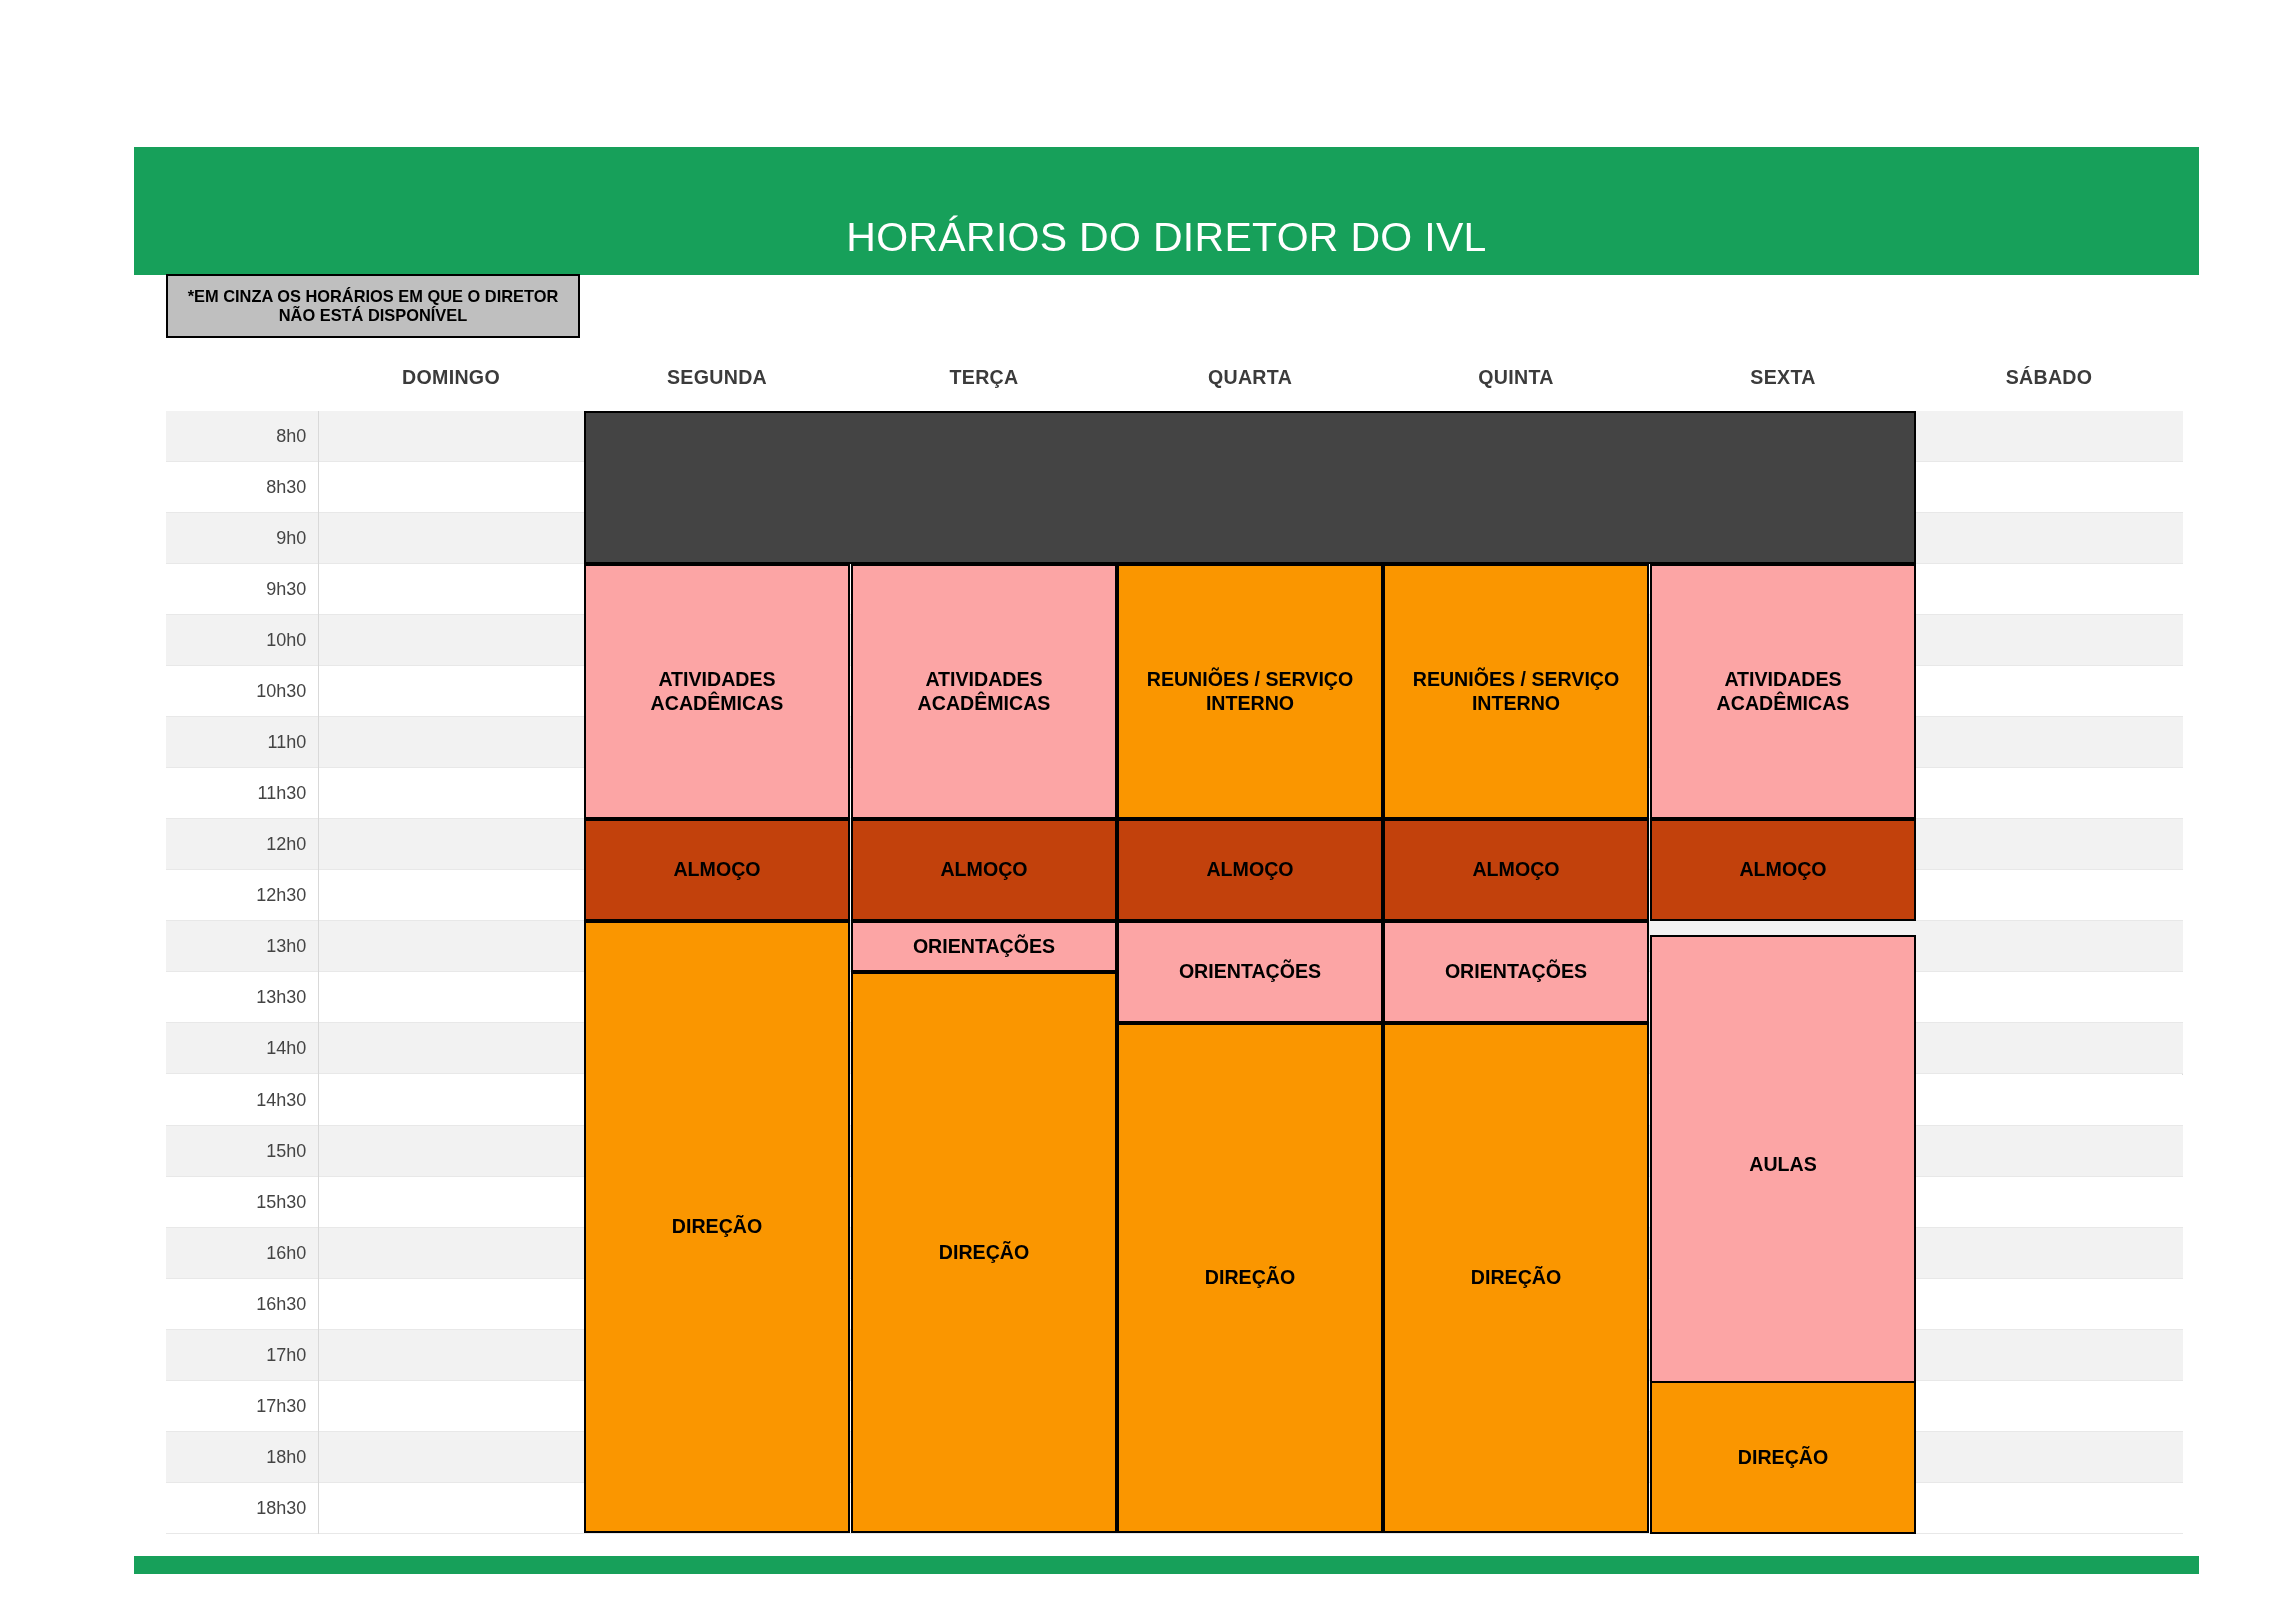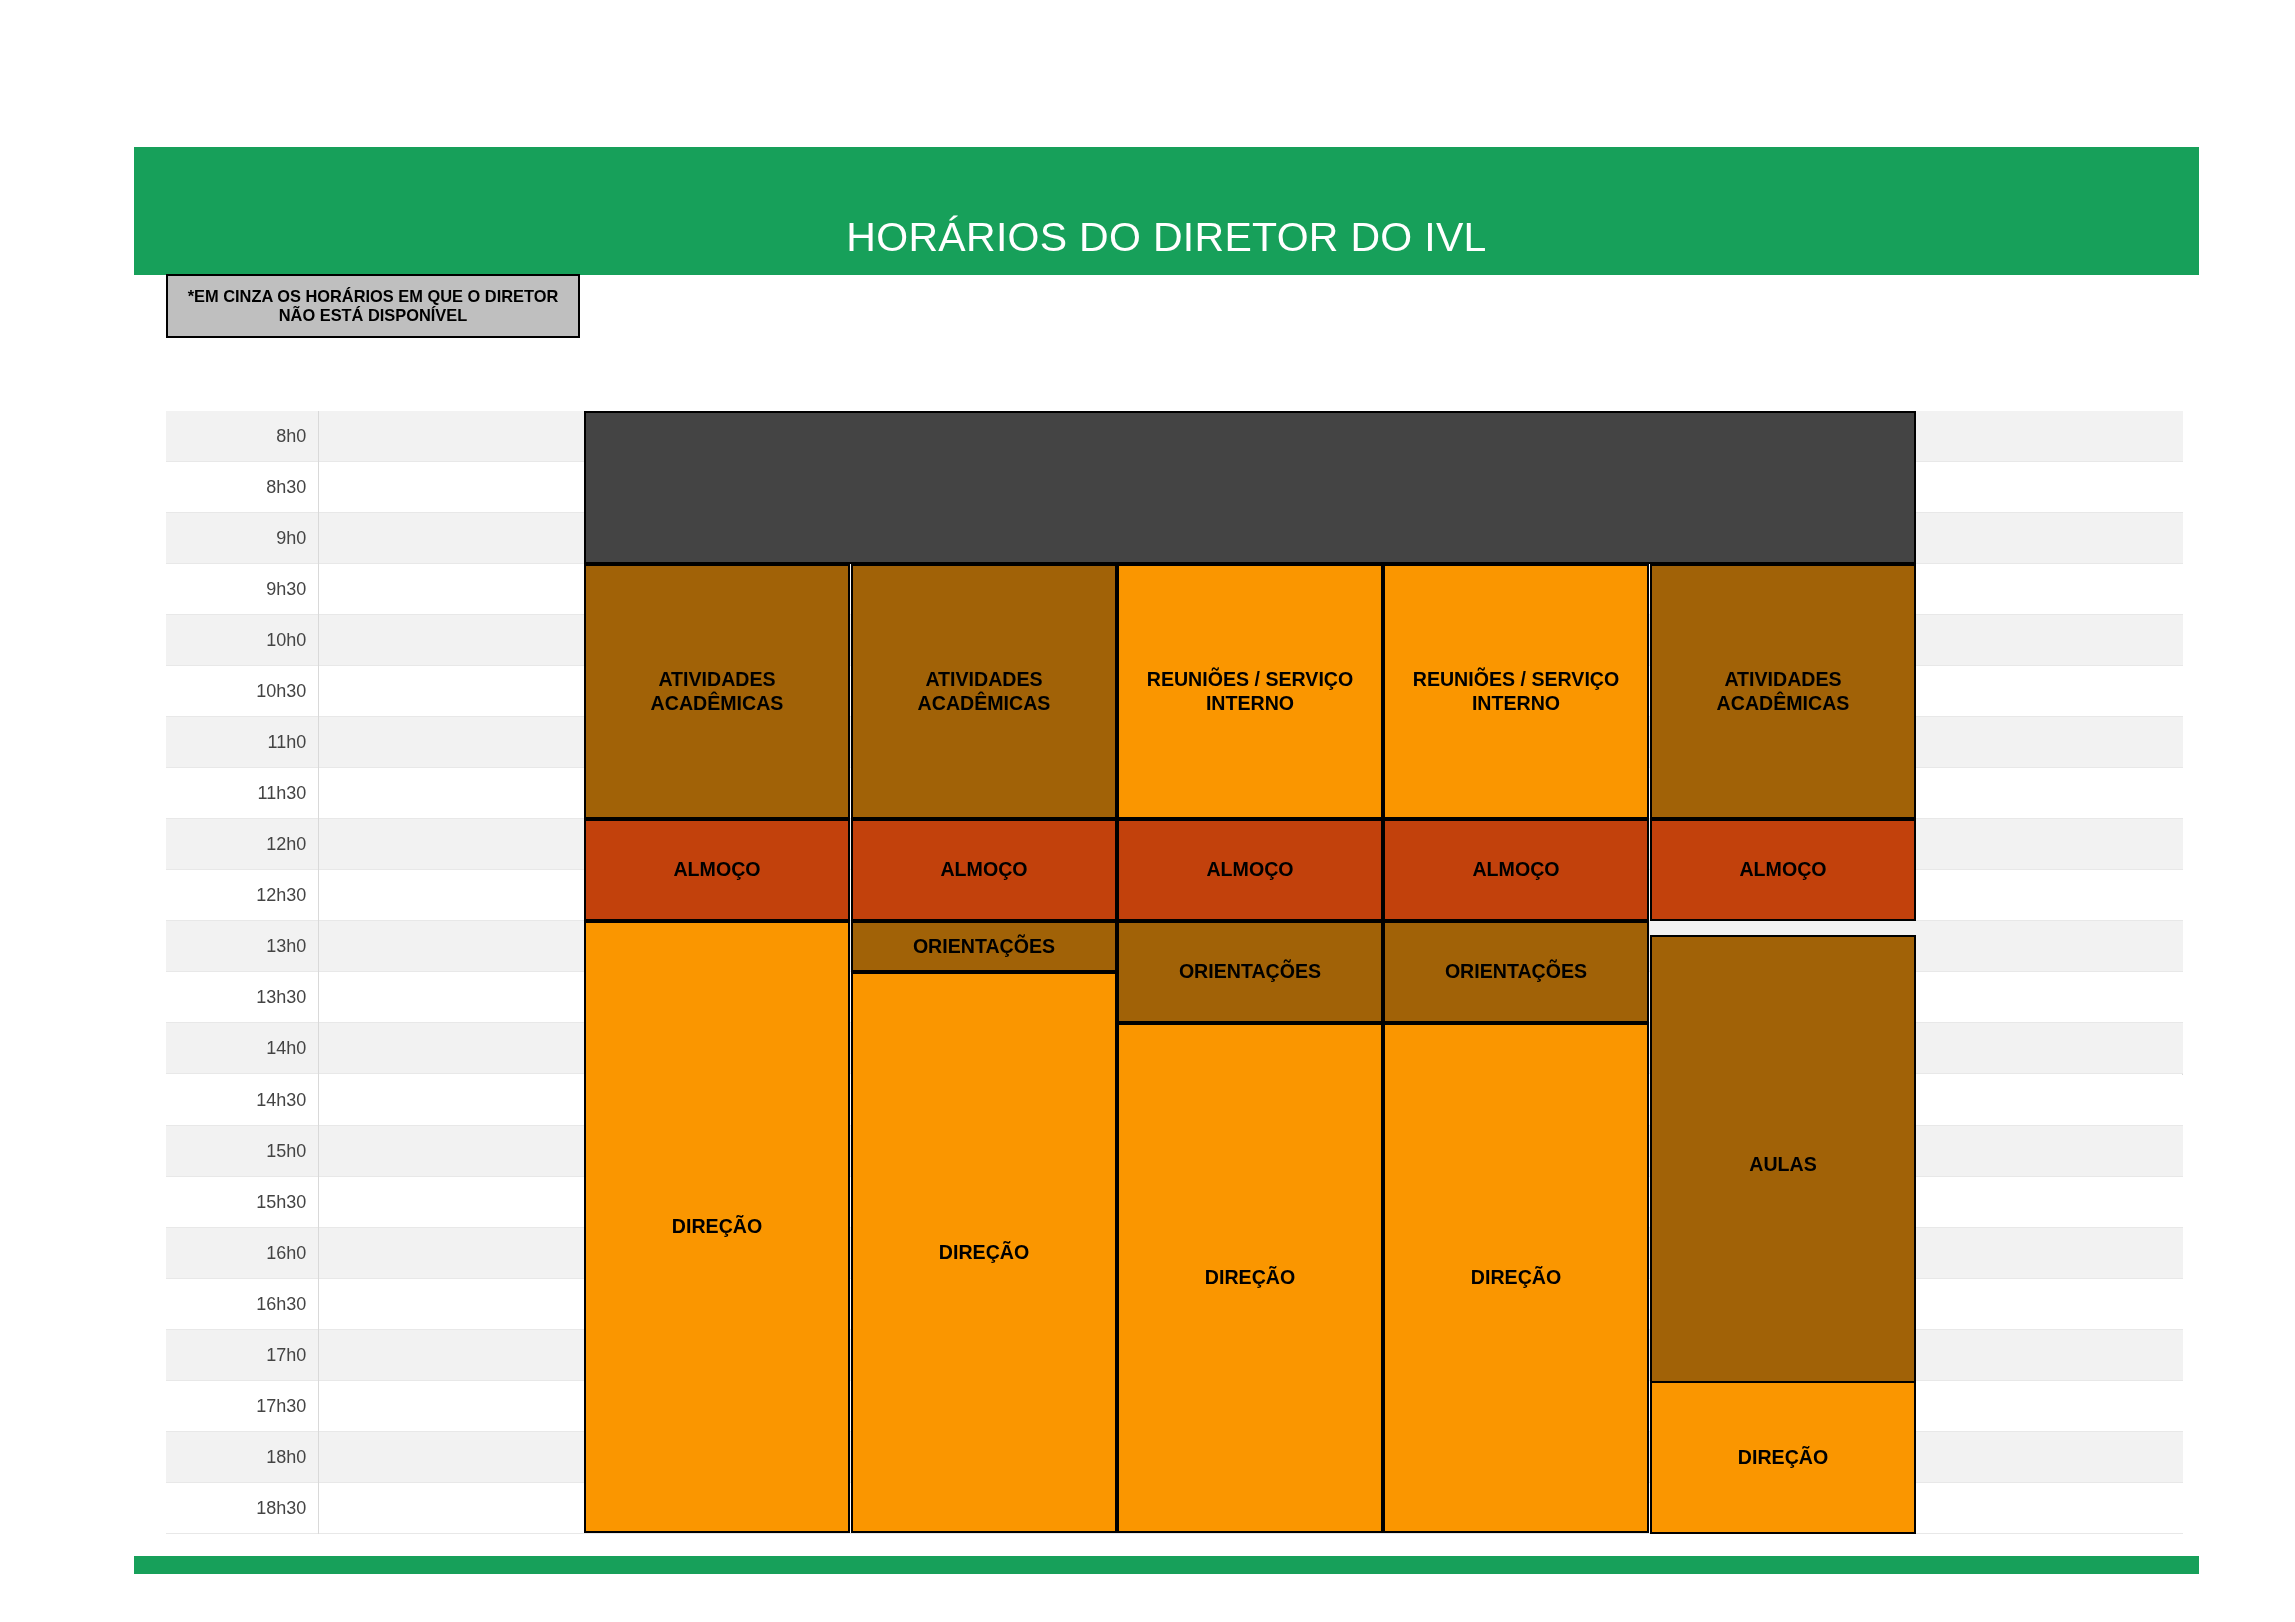--- a/index.html
+++ b/index.html
@@ -94,21 +94,21 @@
     display: flex; align-items: center; justify-content: center;
     text-align: center;
     z-index: 5;
     padding: 0 5.2px;
   }
   .event .event-label {
     font-size: 19.6px; font-weight: 700; color: #000000;
     line-height: 1.2;
   }
   .event.blocked { background: #444444; }
-  .event.gray    { background: #a16207; }
+  .event.gray    { background: #fca5a5; }
   .event.light   { background: #c2410c; }
   .event.orange  { background: #fa9600; }
 
   
   .bottom-bar {
     position: absolute;
     left: 134px; top: 1556px;
     width: 2065px; height: 18.3px;
     background: #17a05a;
   }
@@ -119,20 +119,29 @@
 <div id="page">
 
   <div class="title-banner">
     <span class="title-text">HORÁRIOS DO DIRETOR DO IVL</span>
   </div>
 
   <div class="notice-box">
     <span class="notice-text">*EM CINZA OS HORÁRIOS EM QUE O DIRETOR NÃO ESTÁ DISPONÍVEL</span>
   </div>
 
+  <div class="day-header-row" id="day-header-row">
+      <div class="day-header" style="left: 152px; width: 266px;">DOMINGO</div>
+      <div class="day-header" style="left: 418px; width: 266px;">SEGUNDA</div>
+      <div class="day-header" style="left: 685px; width: 266px;">TERÇA</div>
+      <div class="day-header" style="left: 951px; width: 266px;">QUARTA</div>
+      <div class="day-header" style="left: 1217px; width: 266px;">QUINTA</div>
+      <div class="day-header" style="left: 1484px; width: 266px;">SEXTA</div>
+      <div class="day-header" style="left: 1750px; width: 266px;">SÁBADO</div>
+    </div>
 
   <div class="grid" id="grid">
     <div class="time-col-divider"></div>
   <div class="grid-row odd" style="top: 0px;">
         <div class="time-label">8h0</div>
       </div>
       <div class="grid-row even" style="top: 51px;">
         <div class="time-label">8h30</div>
       </div>
       <div class="grid-row odd" style="top: 102px;">

